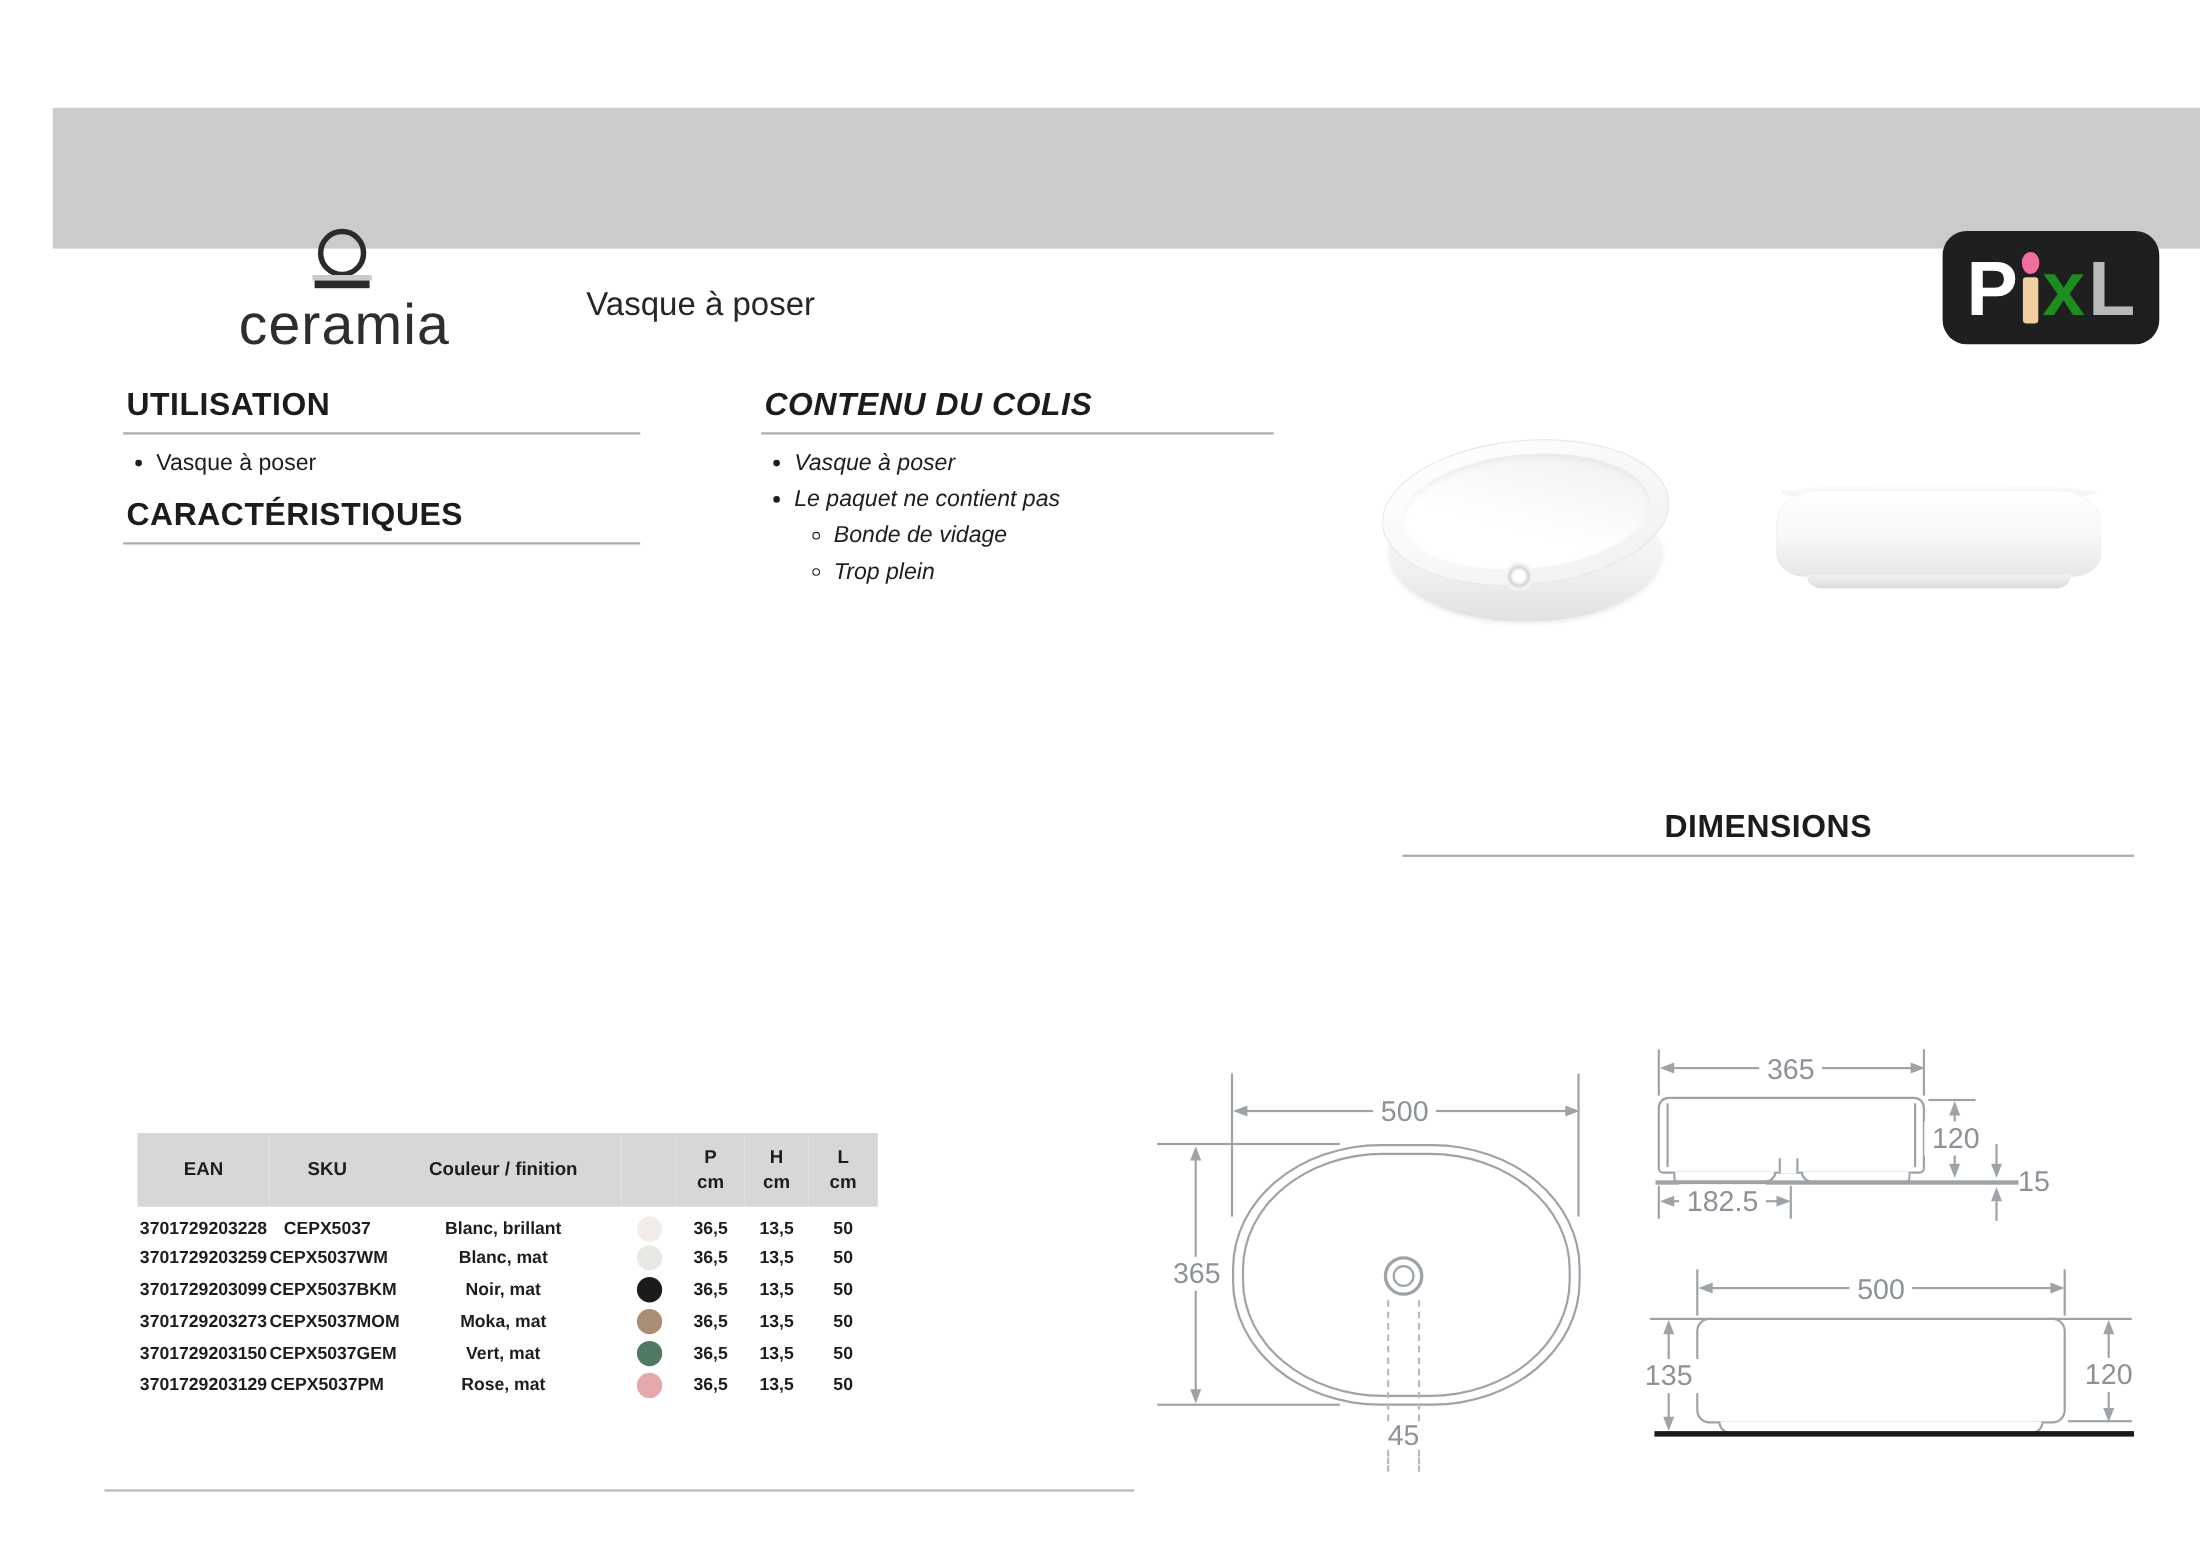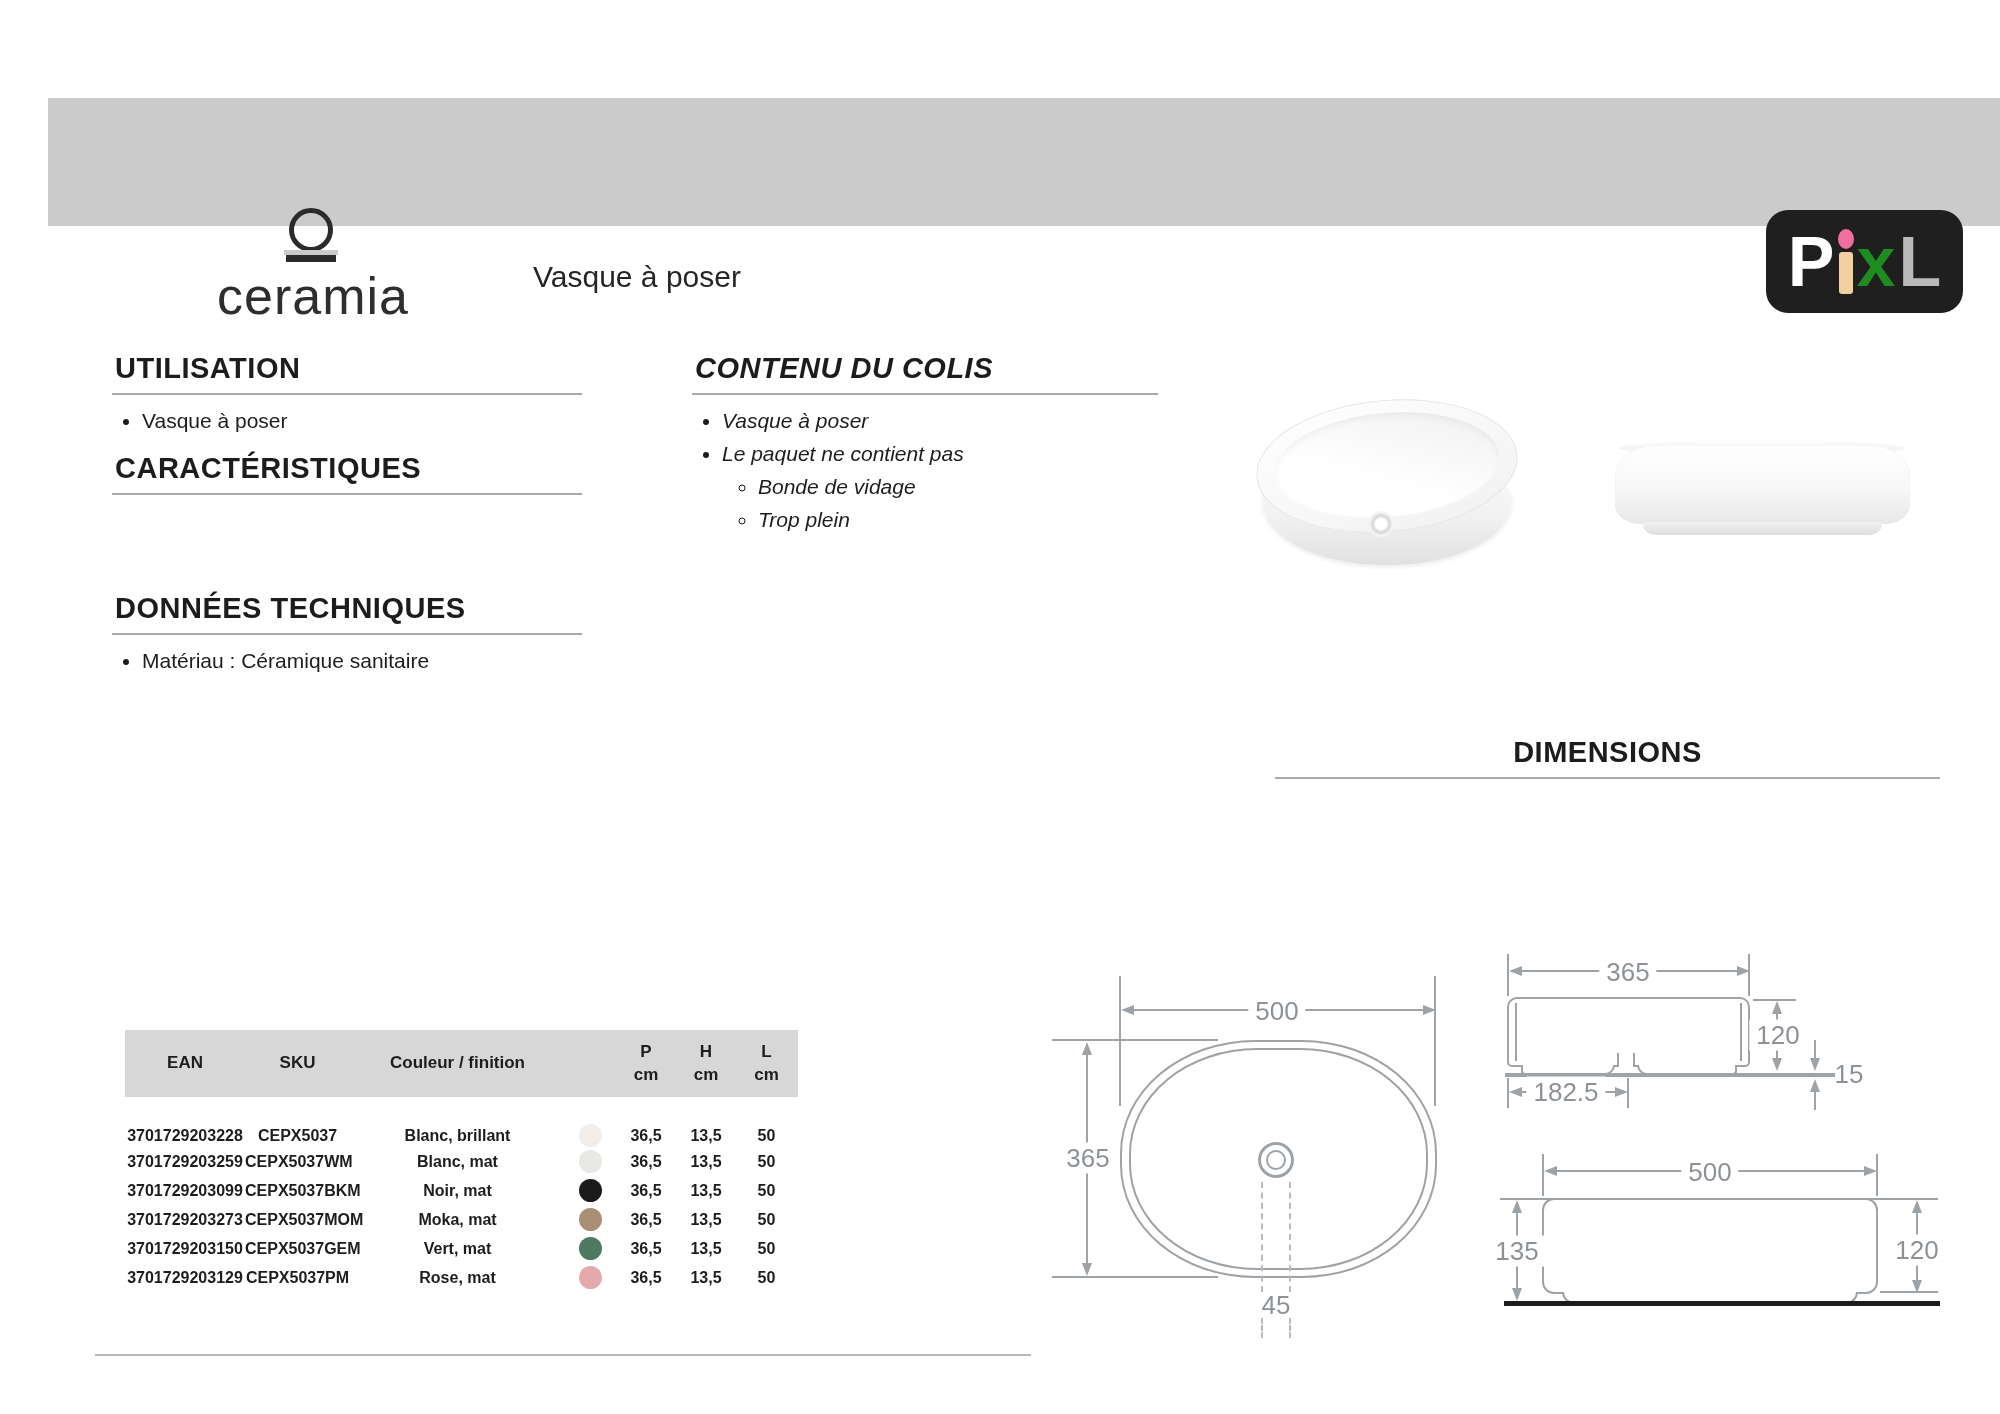--- a/index.html
+++ b/index.html
@@ -58,21 +58,21 @@
   .circ{ position:absolute; border-radius:50%; border:3px solid var(--dim); z-index:1; }
   .foot{ position:absolute; border:2px solid var(--dim); border-top:none; background:#fff; z-index:2; }
   .notch{ position:absolute; left:1617px; top:1053px; width:18px; height:14px; background:#fff; border-left:2px solid var(--dim); border-right:2px solid var(--dim); z-index:2; }
   .baseline{ position:absolute; background:#1b1b1b; z-index:4; }
 
   
   .spec{ position:absolute; left:125px; top:1030px; }
   .spec table{ border-collapse:collapse; table-layout:fixed; width:673px; }
   .spec th{ background:#d7d7d7; height:67px; font-size:17px; font-weight:bold; color:var(--ink); white-space:pre-line; text-align:center; vertical-align:middle; line-height:1.35; }
   .spec td{ height:29px; font-size:16px; font-weight:bold; color:var(--ink); text-align:center; vertical-align:middle; }
-  .spec tbody tr:first-child td{ padding-top:27px; }
+  .spec tbody tr:first-child td{ padding-top:9px; }
   .swatch{ display:inline-block; width:23px; height:23px; border-radius:50%; vertical-align:middle; }
   .footer-rule{ position:absolute; left:95px; top:1354px; width:936px; height:2px; background:#b8b8b8; }
 </style>
 </head>
 <body>
 
 <div id="page">
 
   <div class="band" style="background-color: rgb(203, 203, 203);">
     <div>
@@ -99,27 +99,20 @@
     <ul>
       <li>Vasque à poser</li>
     </ul>
   </div>
 
   <div class="sec" style="left:112px; top:452px; width:470px;">
     <h2>CARACTÉRISTIQUES</h2>
     <div class="rule"></div>
   </div>
 
-  <div class="sec" style="left:112px; top:592px; width:470px;">
-    <h2>DONNÉES TECHNIQUES</h2>
-    <div class="rule"></div>
-    <ul>
-      <li>Matériau : Céramique sanitaire</li>
-    </ul>
-  </div>
 
   <div class="sec" style="left:692px; top:352px; width:466px;font-style:italic;">
     <h2>CONTENU DU COLIS</h2>
     <div class="rule"></div>
     <ul>
       <li>Vasque à poser</li>
       <li><span>Le paquet ne contient pas</span>
         <ul>
           <li>Bonde de vidage</li>
           <li>Trop plein</li>

